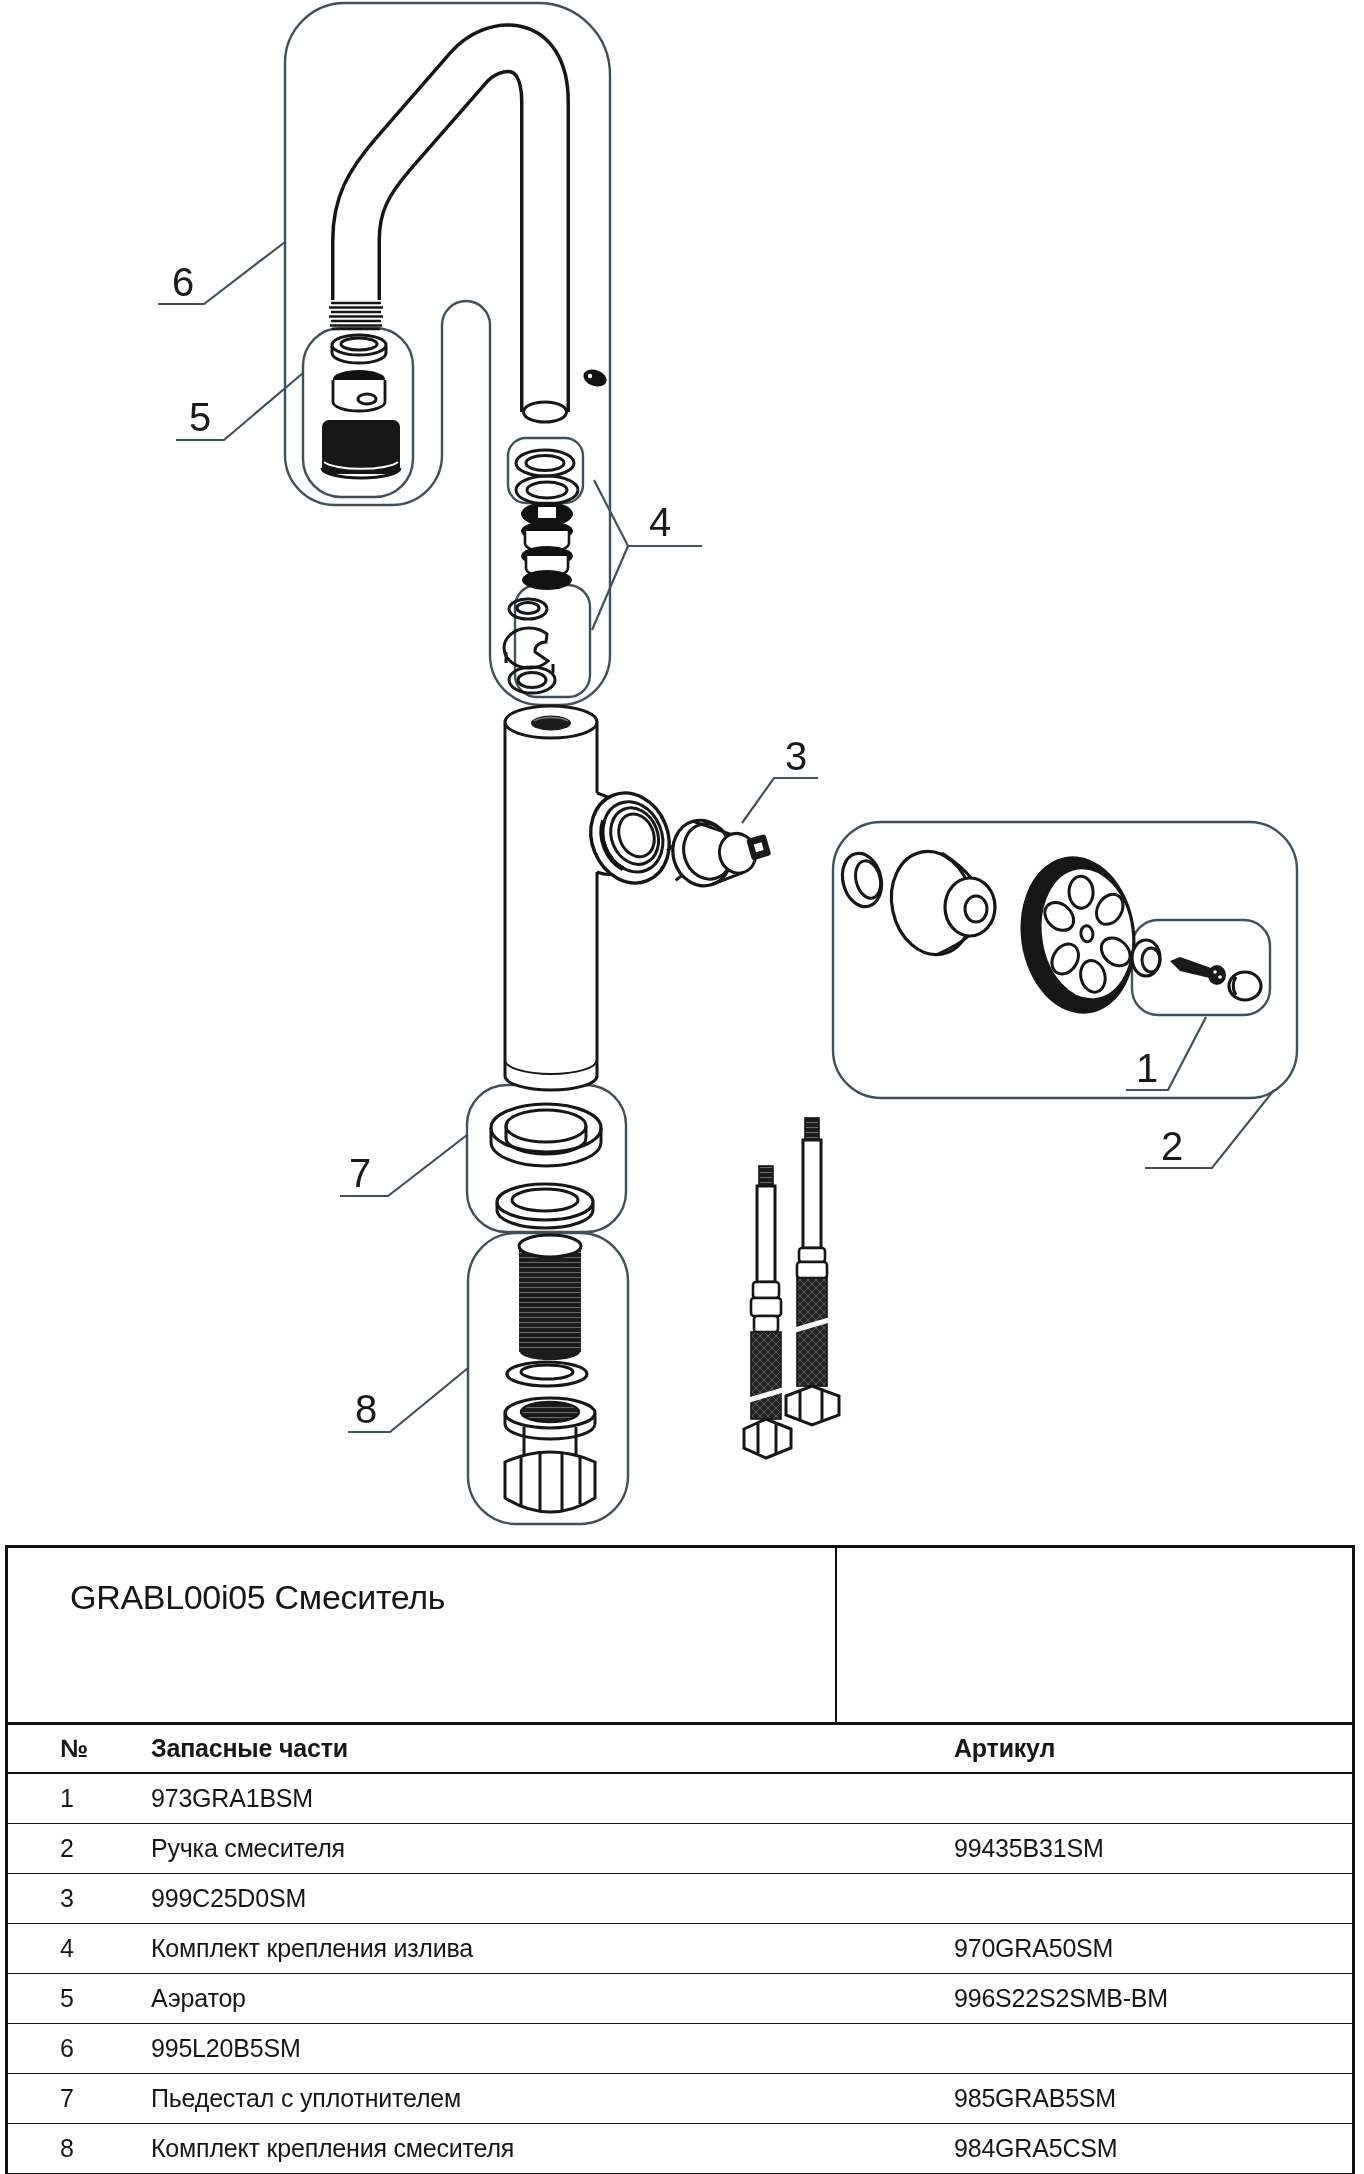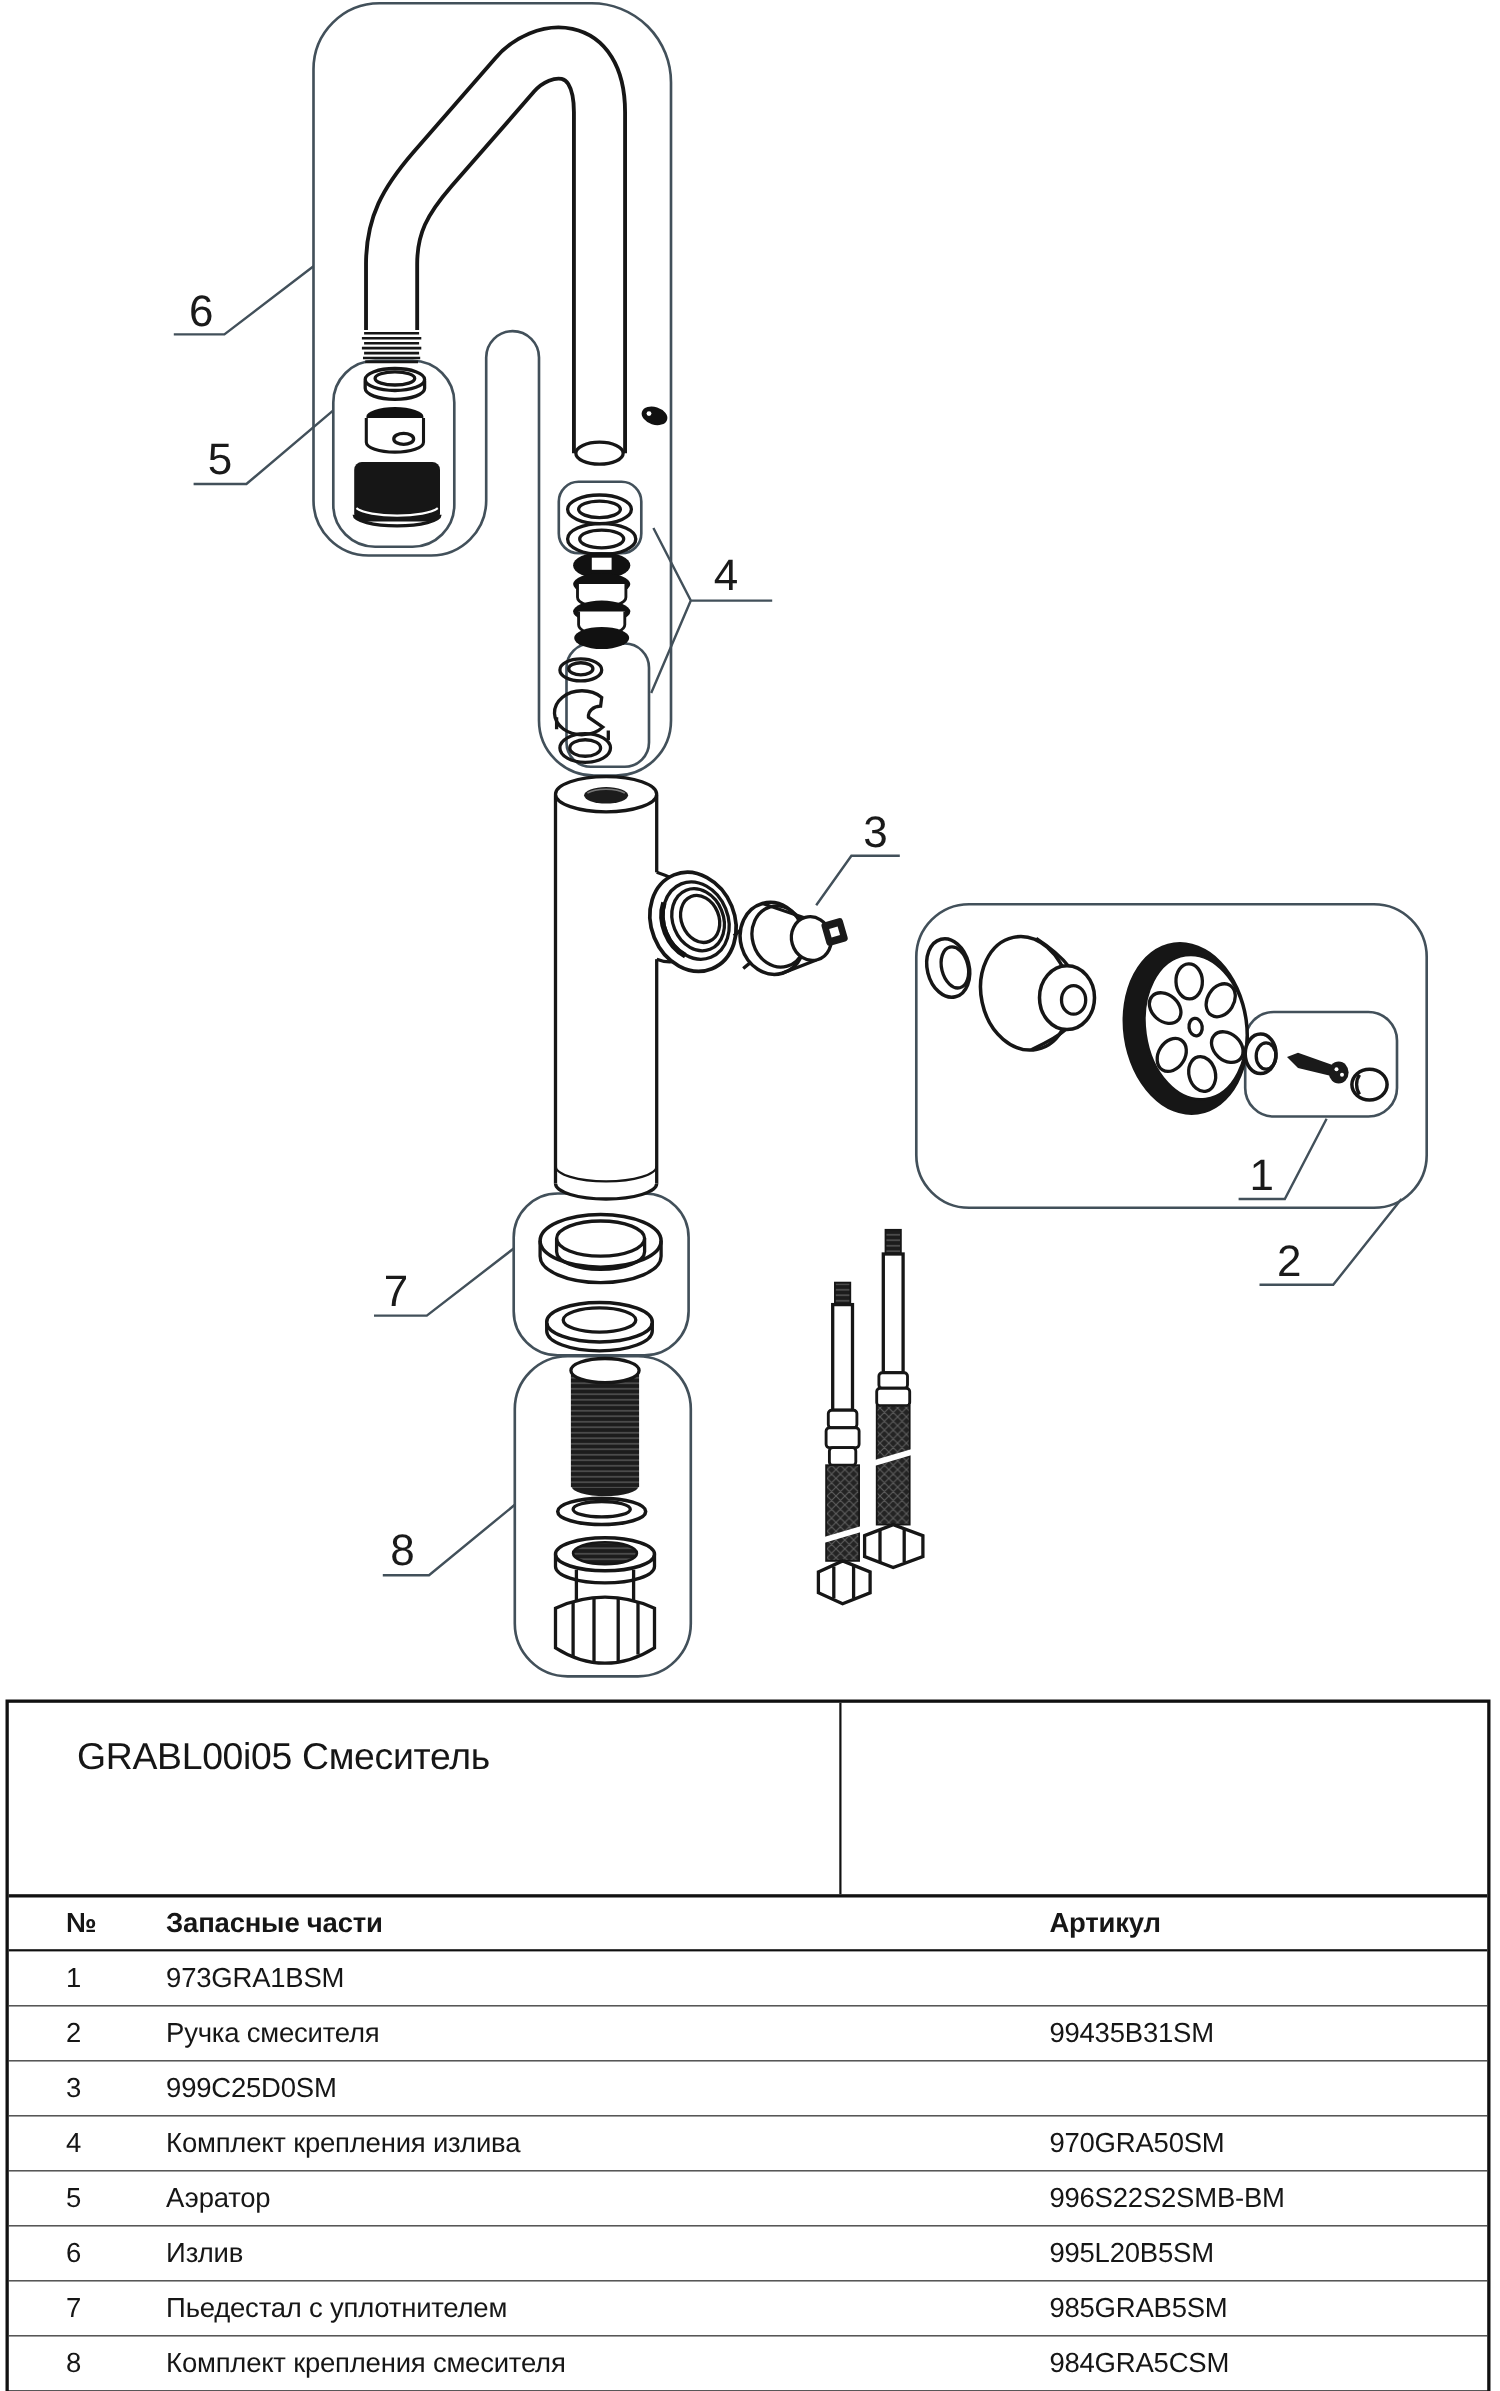--- a/index.html
+++ b/index.html
@@ -1,21 +1,21 @@
 <!DOCTYPE html>
 <html><head>
 <meta charset="utf-8">
 <style>
   html,body{margin:0;padding:0;background:#fff;}
   .page{position:relative;width:1364px;height:2174px;background:#ffffff;overflow:hidden;
         font-family:"Liberation Sans", sans-serif;color:#161616;}
   .diagram{position:absolute;left:0;top:0;}
   
   .spec{position:absolute;left:5px;top:1545px;width:1350px;border:3px solid #111;box-sizing:border-box;background:#fff;}
-  .title-cell{height:174px;width:757px;border-right:2.5px solid #111;box-sizing:border-box;
+  .title-cell{height:174px;width:829px;border-right:2.5px solid #111;box-sizing:border-box;
               padding:26px 0 0 62px;font-size:34px;font-weight:500;line-height:46px;letter-spacing:-0.3px;}
   .hdr{display:flex;align-items:center;height:47px;border-top:3px solid #111;border-bottom:2.5px solid #111;
        font-weight:700;font-size:25px;letter-spacing:-0.2px;}
   .row{display:flex;align-items:center;height:49px;border-bottom:1.7px solid #111;font-size:25px;letter-spacing:-0.2px;}
   .row:last-child{border-bottom:none;}
   .c-num{flex:0 0 143px;padding-left:52px;box-sizing:border-box;}
   .c-name{flex:1;}
   .c-art{flex:0 0 398px;}
   
   .ln{stroke:#161616;stroke-width:3;fill:none;}
@@ -275,21 +275,20 @@
     <div class="c-name">Комплект крепления излива</div>
     <div class="c-art">970GRA50SM</div>
   </div>
   <div class="row">
     <div class="c-num">5</div>
     <div class="c-name">Аэратор</div>
     <div class="c-art">996S22S2SMB-BM</div>
   </div>
   <div class="row">
     <div class="c-num">6</div>
-    <div class="c-name">Излив</div>
     <div class="c-art">995L20B5SM</div>
   </div>
   <div class="row">
     <div class="c-num">7</div>
     <div class="c-name">Пьедестал с уплотнителем</div>
     <div class="c-art">985GRAB5SM</div>
   </div>
   <div class="row">
     <div class="c-num">8</div>
     <div class="c-name">Комплект крепления смесителя</div>

